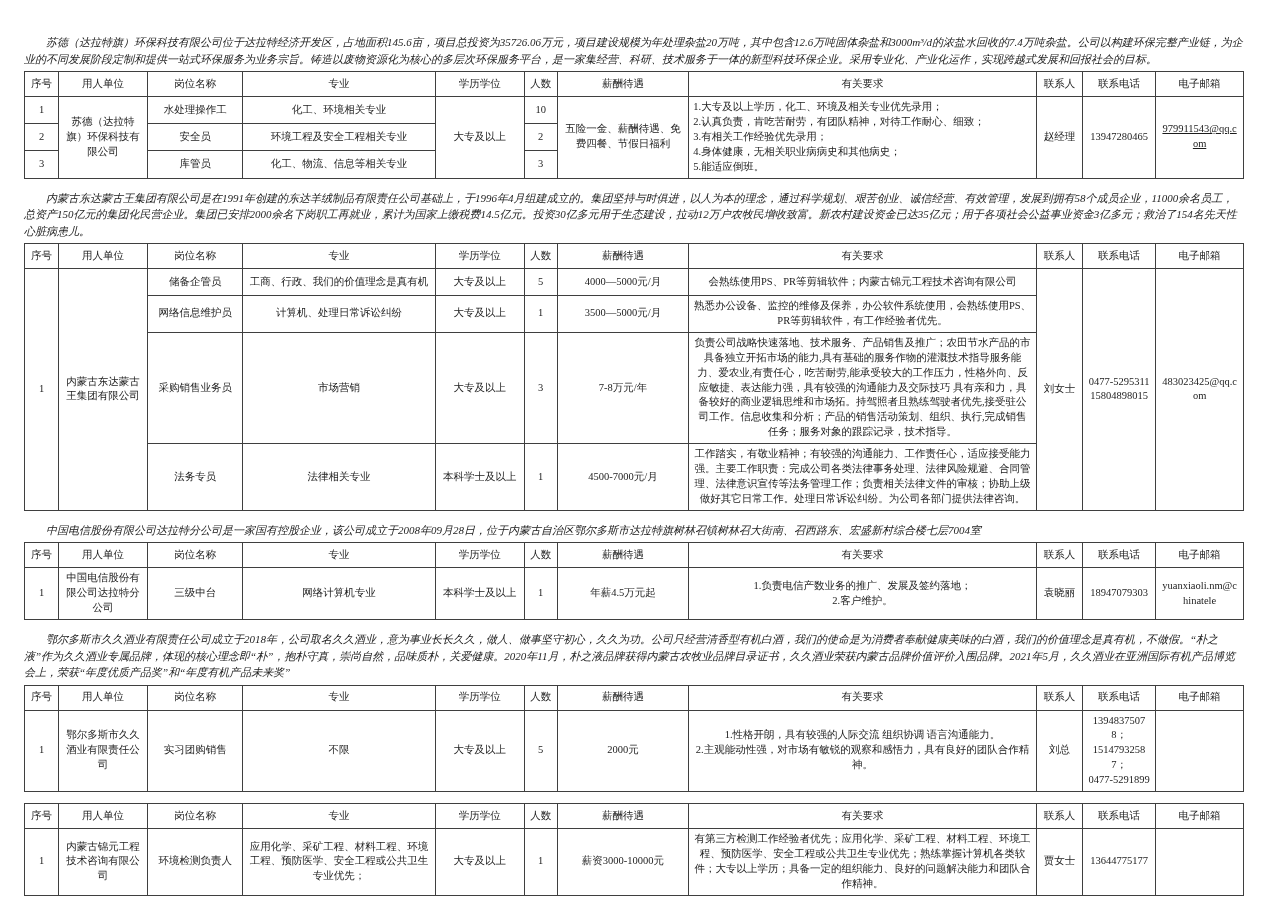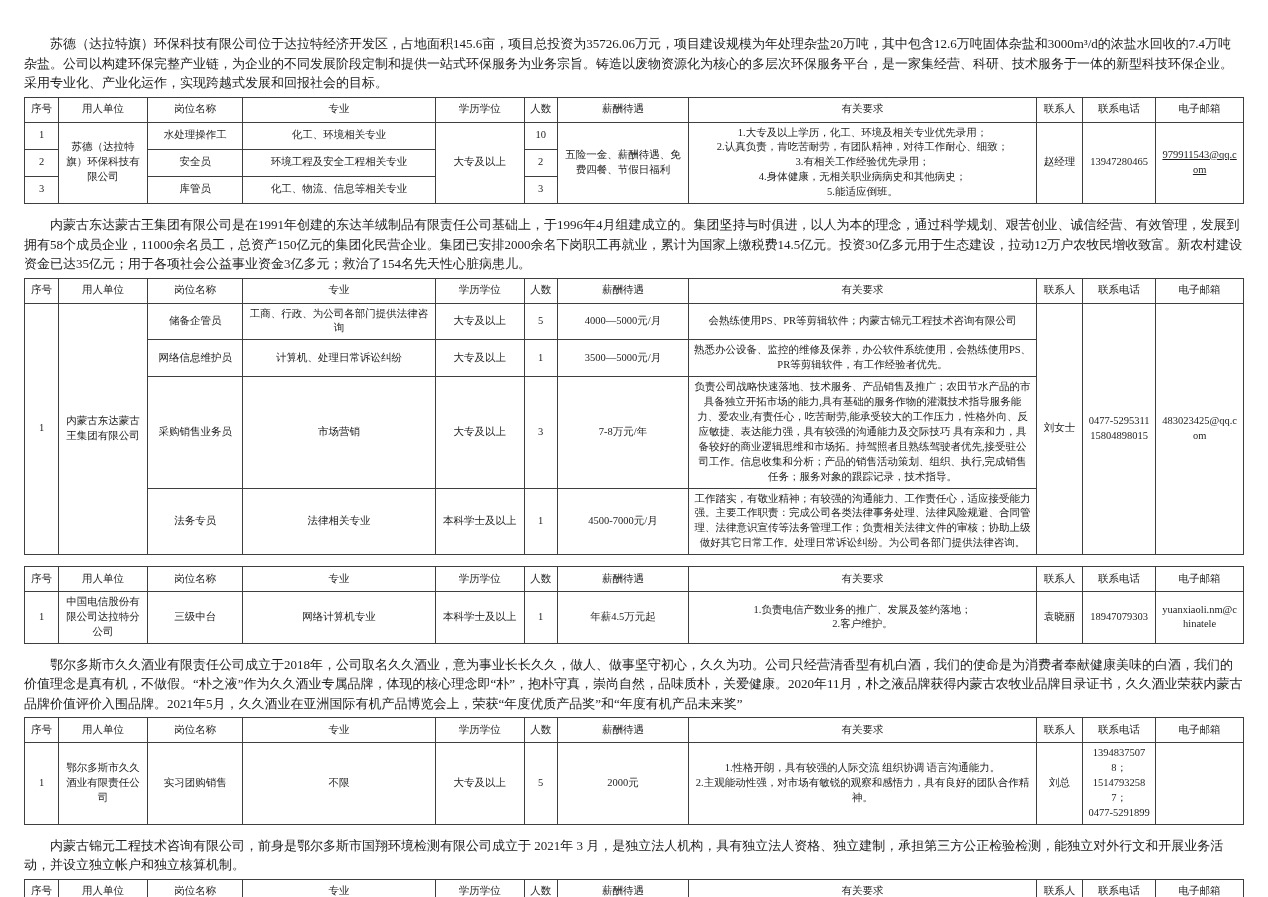--- a/index.html
+++ b/index.html
@@ -1,24 +1,24 @@
 <!DOCTYPE html>
 <html><head>
 <meta charset="utf-8">
 <style>
   html,body{margin:0;padding:0;background:#ffffff;}
   body{width:1268px;min-height:897px;color:#1c1c1c;font-family:"Liberation Serif","DejaVu Serif",serif;}
   .page{box-sizing:border-box;padding:34px 24px 10px 24px;}
-  .intro p{font-size:13px;line-height:1.5;margin:0 0 3px 0;}
+  .intro p{font-size:11px;line-height:1.5;margin:0 0 3px 0;font-style:italic;}
   .intro p.indent{text-indent:2em;}
   table{width:100%;border-collapse:collapse;table-layout:fixed;margin:4px 0 11px 0;}
   th,td{border:1px solid #3f3f3f;font-size:10.5px;font-weight:normal;text-align:center;vertical-align:middle;padding:3px 4px;line-height:1.42;word-break:break-all;}
   th{padding:4px 2px;height:16px;}
   td{height:20px;}
-  .ta-left{text-align:center;}
+  .ta-left{text-align:left;}
   .multiline{white-space:pre-line;}
   .link{text-decoration:underline;}
   section{margin:0;}
 </style>
 </head>
 <body>
 
 <main class="page">
   <section>
     <div class="intro">
@@ -117,21 +117,21 @@
             <th>联系人</th>
             <th>联系电话</th>
             <th>电子邮箱</th>
           </tr>
         </thead>
         <tbody>
           <tr>
             <td rowspan="4">1</td>
             <td rowspan="4">内蒙古东达蒙古王集团有限公司</td>
             <td>储备企管员</td>
-            <td>工商、行政、为公司各部门提供法律咨询</td>
+            <td>工商、行政、我们的价值理念是真有机</td>
             <td>大专及以上</td>
             <td>5</td>
             <td>4000—5000元/月</td>
             <td>会熟练使用PS、PR等剪辑软件；内蒙古锦元工程技术咨询有限公司</td>
             <td rowspan="4">刘女士</td>
             <td class="multiline" rowspan="4">0477-5295311
 15804898015</td>
             <td rowspan="4">483023425@qq.com</td>
           </tr>
           <tr>
@@ -155,20 +155,23 @@
             <td>法律相关专业</td>
             <td>本科学士及以上</td>
             <td>1</td>
             <td>4500-7000元/月</td>
             <td>工作踏实，有敬业精神；有较强的沟通能力、工作责任心，适应接受能力强。主要工作职责：完成公司各类法律事务处理、法律风险规避、合同管理、法律意识宣传等法务管理工作；负责相关法律文件的审核；协助上级做好其它日常工作。处理日常诉讼纠纷。为公司各部门提供法律咨询。</td>
           </tr>
         </tbody>
       </table>
   </section>
   <section>
+    <div class="intro">
+        <p class="indent">中国电信股份有限公司达拉特分公司是一家国有控股企业，该公司成立于2008年09月28日，位于内蒙古自治区鄂尔多斯市达拉特旗树林召镇树林召大街南、召西路东、宏盛新村综合楼七层7004室</p>
+      </div>
     <table>
         <colgroup>
           <col style="width: 2.8%;">
           <col style="width: 7.3%;">
           <col style="width: 7.8%;">
           <col style="width: 15.8%;">
           <col style="width: 7.3%;">
           <col style="width: 2.7%;">
           <col style="width: 10.8%;">
           <col style="width: 28.5%;">
@@ -257,21 +260,20 @@
             <td class="multiline">13948375078；
 15147932587；
 0477-5291899</td>
             <td></td>
           </tr>
         </tbody>
       </table>
   </section>
   <section>
     <div class="intro">
-        <p class="indent">内蒙古锦元工程技术咨询有限公司，前身是鄂尔多斯市国翔环境检测有限公司成立于 2021年 3 月，是独立法人机构，具有独立法人资格、独立建制，承担第三方公正检验检测，能独立对外行文和开展业务活动，并设立独立帐户和独立核算机制。</p>
       </div>
     <table>
         <colgroup>
           <col style="width: 2.8%;">
           <col style="width: 7.3%;">
           <col style="width: 7.8%;">
           <col style="width: 15.8%;">
           <col style="width: 7.3%;">
           <col style="width: 2.7%;">
           <col style="width: 10.8%;">

